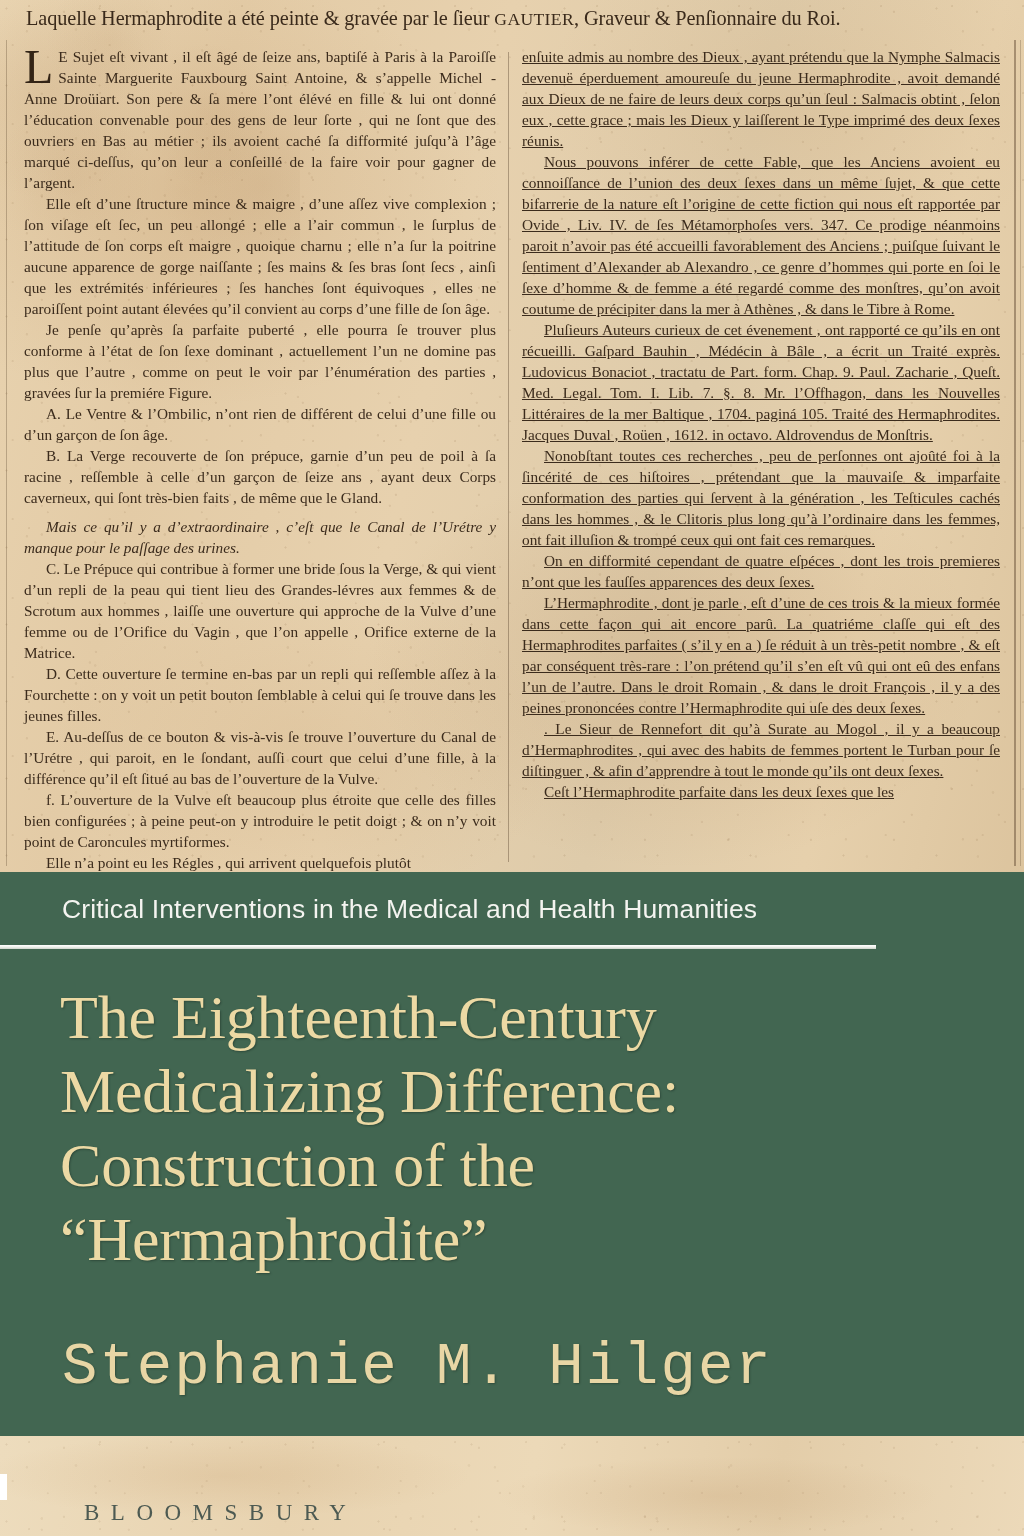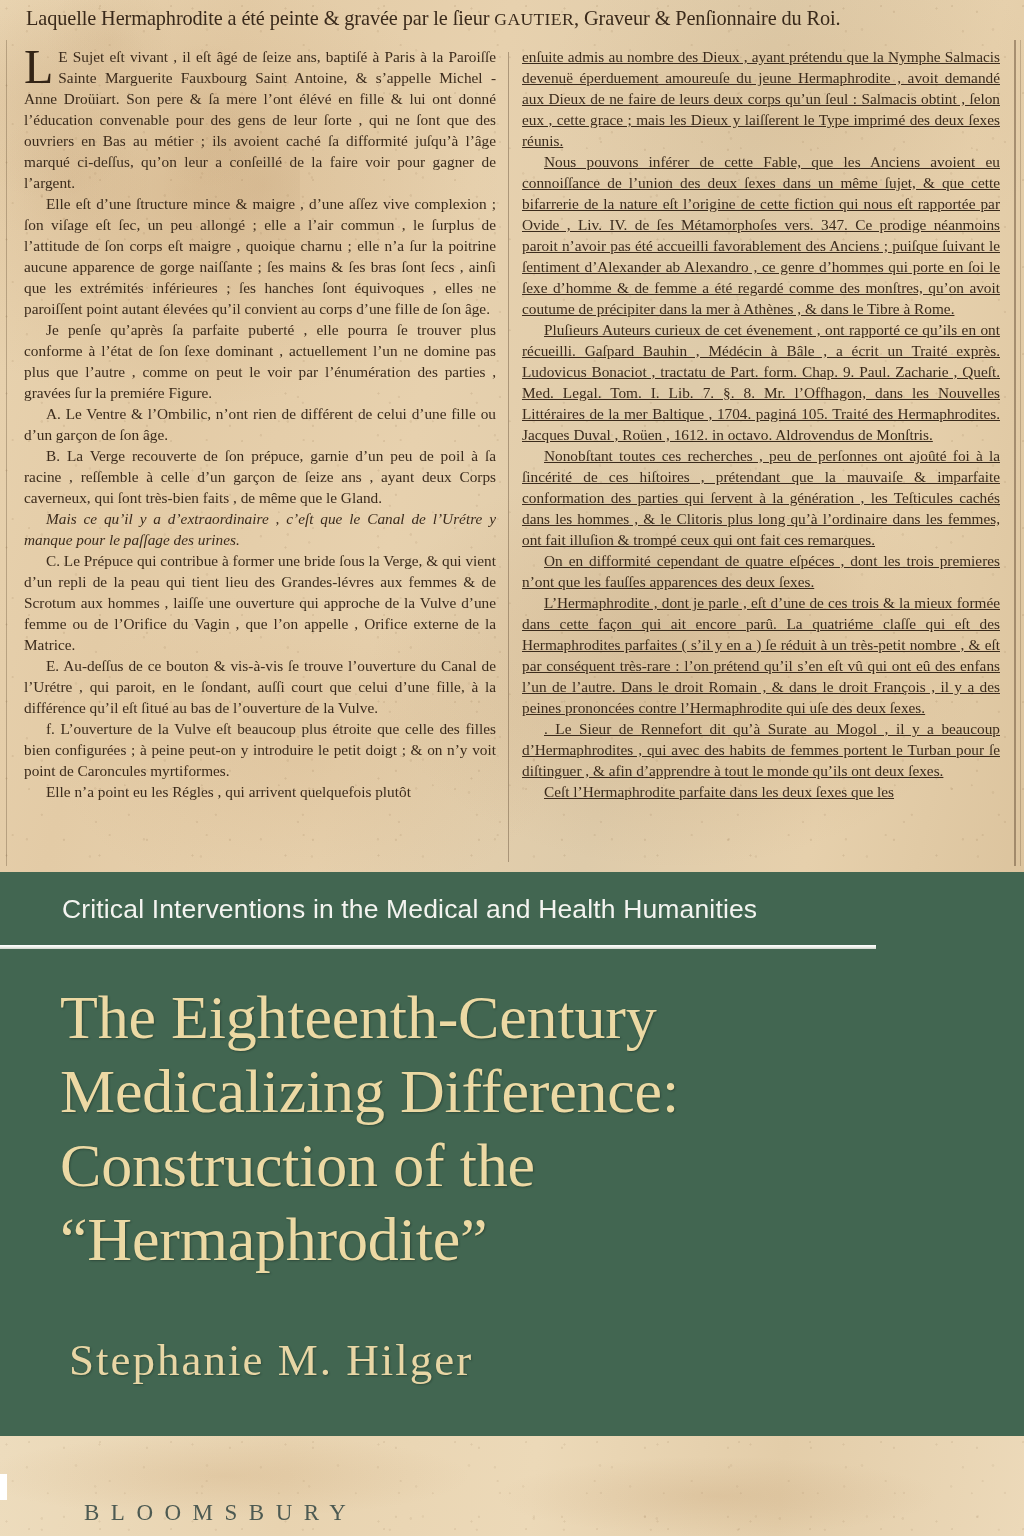--- a/index.html
+++ b/index.html
@@ -124,21 +124,21 @@
     hyphens: none;
   }
   .col-left  { left: 24px;  width: 472px; }
   .col-right { left: 522px; width: 478px; text-decoration: underline; }
 
   .col p {
     margin: 0;
     text-indent: 22px;
   }
   .col p.noindent { text-indent: 0; }
-  .col p.it { font-style: italic; }
+  .col p.it { font-style: italic; margin-top: 8px; }
 
   
   .dropcap {
     float: left;
     font-family: "Liberation Serif", serif;
     font-size: 48px;
     line-height: 38px;
     padding: 2px 5px 0 0;
     color: #332416;
   }
@@ -216,27 +216,26 @@
     text-shadow: 1px 1px 2px rgba(22,40,30,0.45);
   }
   .book-title .tl { display: block; white-space: nowrap; }
 
   .author {
     position: absolute;
     left: 62px;
     top: 462px;
     width: 900px;
     color: #e8d6a5;
-    font-family: Liberation Serif, serif;
-    font-size: 45px;
+    font-family: Liberation Mono, monospace;
+    font-size: 59px;
     font-weight: 400;
     letter-spacing: 2.0px;
     white-space: nowrap;
     text-shadow: 1px 1px 2px rgba(22,40,30,0.40);
-    margin-left: 7px;
   }
 
   
   .bottom-strip {
     position: absolute;
     left: 0;
     top: 1436px;
     width: 1024px;
     height: 100px;
     overflow: hidden;
@@ -292,20 +291,21 @@
     <div class="cols">
 
       <div class="col col-left">
         <p class="noindent"><span class="dropcap">L</span><span>E Sujet eſt vivant , il eſt âgé de ſeize ans, baptiſé à Paris à la Paroiſſe Sainte Marguerite Fauxbourg Saint Antoine, &amp; s’appelle Michel - Anne Droüiart. Son pere &amp; ſa mere l’ont élévé en fille &amp; lui ont donné l’éducation convenable pour des gens de leur ſorte , qui ne ſont que des ouvriers en Bas au métier ; ils avoient caché ſa difformité juſqu’à l’âge marqué ci-deſſus, qu’on leur a conſeillé de la faire voir pour gagner de l’argent.</span></p>
         <p>Elle eſt d’une ſtructure mince &amp; maigre , d’une aſſez vive complexion ; ſon viſage eſt ſec, un peu allongé ; elle a l’air commun , le ſurplus de l’attitude de ſon corps eſt maigre , quoique charnu ; elle n’a ſur la poitrine aucune apparence de gorge naiſſante ; ſes mains &amp; ſes bras ſont ſecs , ainſi que les extrémités inférieures ; ſes hanches ſont équivoques , elles ne paroiſſent point autant élevées qu’il convient au corps d’une fille de ſon âge.</p>
         <p>Je penſe qu’après ſa parfaite puberté , elle pourra ſe trouver plus conforme à l’état de ſon ſexe dominant , actuellement l’un ne domine pas plus que l’autre , comme on peut le voir par l’énumération des parties , gravées ſur la premiére Figure.</p>
         <p>A. Le Ventre &amp; l’Ombilic, n’ont rien de différent de celui d’une fille ou d’un garçon de ſon âge.</p>
         <p>B. La Verge recouverte de ſon prépuce, garnie d’un peu de poil à ſa racine , reſſemble à celle d’un garçon de ſeize ans , ayant deux Corps caverneux, qui ſont très-bien faits , de même que le Gland.</p>
         <p class="it">Mais ce qu’il y a d’extraordinaire , c’eſt que le Canal de l’Urétre y manque pour le paſſage des urines.</p>
         <p>C. Le Prépuce qui contribue à former une bride ſous la Verge, &amp; qui vient d’un repli de la peau qui tient lieu des Grandes-lévres aux femmes &amp; de Scrotum aux hommes , laiſſe une ouverture qui approche de la Vulve d’une femme ou de l’Orifice du Vagin , que l’on appelle , Orifice externe de la Matrice.</p>
+        <p>D. Cette ouverture ſe termine en-bas par un repli qui reſſemble aſſez à la Fourchette : on y voit un petit bouton ſemblable à celui qui ſe trouve dans les jeunes filles.</p>
         <p>E. Au-deſſus de ce bouton &amp; vis-à-vis ſe trouve l’ouverture du Canal de l’Urétre , qui paroit, en le ſondant, auſſi court que celui d’une fille, à la différence qu’il eſt ſitué au bas de l’ouverture de la Vulve.</p>
         <p>f. L’ouverture de la Vulve eſt beaucoup plus étroite que celle des filles bien configurées ; à peine peut-on y introduire le petit doigt ; &amp; on n’y voit point de Caroncules myrtiformes.</p>
         <p>Elle n’a point eu les Régles , qui arrivent quelquefois plutôt</p>
       </div>
 
       <div class="col col-right">
         <p class="noindent">enſuite admis au nombre des Dieux , ayant prétendu que la Nymphe Salmacis devenuë éperduement amoureuſe du jeune Hermaphrodite , avoit demandé aux Dieux de ne faire de leurs deux corps qu’un ſeul : Salmacis obtint , ſelon eux , cette grace ; mais les Dieux y laiſſerent le Type imprimé des deux ſexes réunis.</p>
         <p>Nous pouvons inférer de cette Fable, que les Anciens avoient eu connoiſſance de l’union des deux ſexes dans un même ſujet, &amp; que cette bifarrerie de la nature eſt l’origine de cette fiction qui nous eſt rapportée par Ovide , Liv. IV. de ſes Métamorphoſes vers. 347. Ce prodige néanmoins paroit n’avoir pas été accueilli favorablement des Anciens ; puiſque ſuivant le ſentiment d’Alexander ab Alexandro , ce genre d’hommes qui porte en ſoi le ſexe d’homme &amp; de femme a été regardé comme des monſtres, qu’on avoit coutume de précipiter dans la mer à Athènes , &amp; dans le Tibre à Rome.</p>
         <p>Pluſieurs Auteurs curieux de cet évenement , ont rapporté ce qu’ils en ont récueilli. Gaſpard Bauhin , Médécin à Bâle , a écrit un Traité exprès. Ludovicus Bonaciot , tractatu de Part. form. Chap. 9. Paul. Zacharie , Queſt. Med. Legal. Tom. I. Lib. 7. §. 8. Mr. l’Offhagon, dans les Nouvelles Littéraires de la mer Baltique , 1704. paginá 105. Traité des Hermaphrodites. Jacques Duval , Roüen , 1612. in octavo. Aldrovendus de Monſtris.</p>
         <p>Nonobſtant toutes ces recherches , peu de perſonnes ont ajoûté foi à la ſincérité de ces hiſtoires , prétendant que la mauvaiſe &amp; imparfaite conformation des parties qui ſervent à la génération , les Teſticules cachés dans les hommes , &amp; le Clitoris plus long qu’à l’ordinaire dans les femmes, ont fait illuſion &amp; trompé ceux qui ont fait ces remarques.</p>

